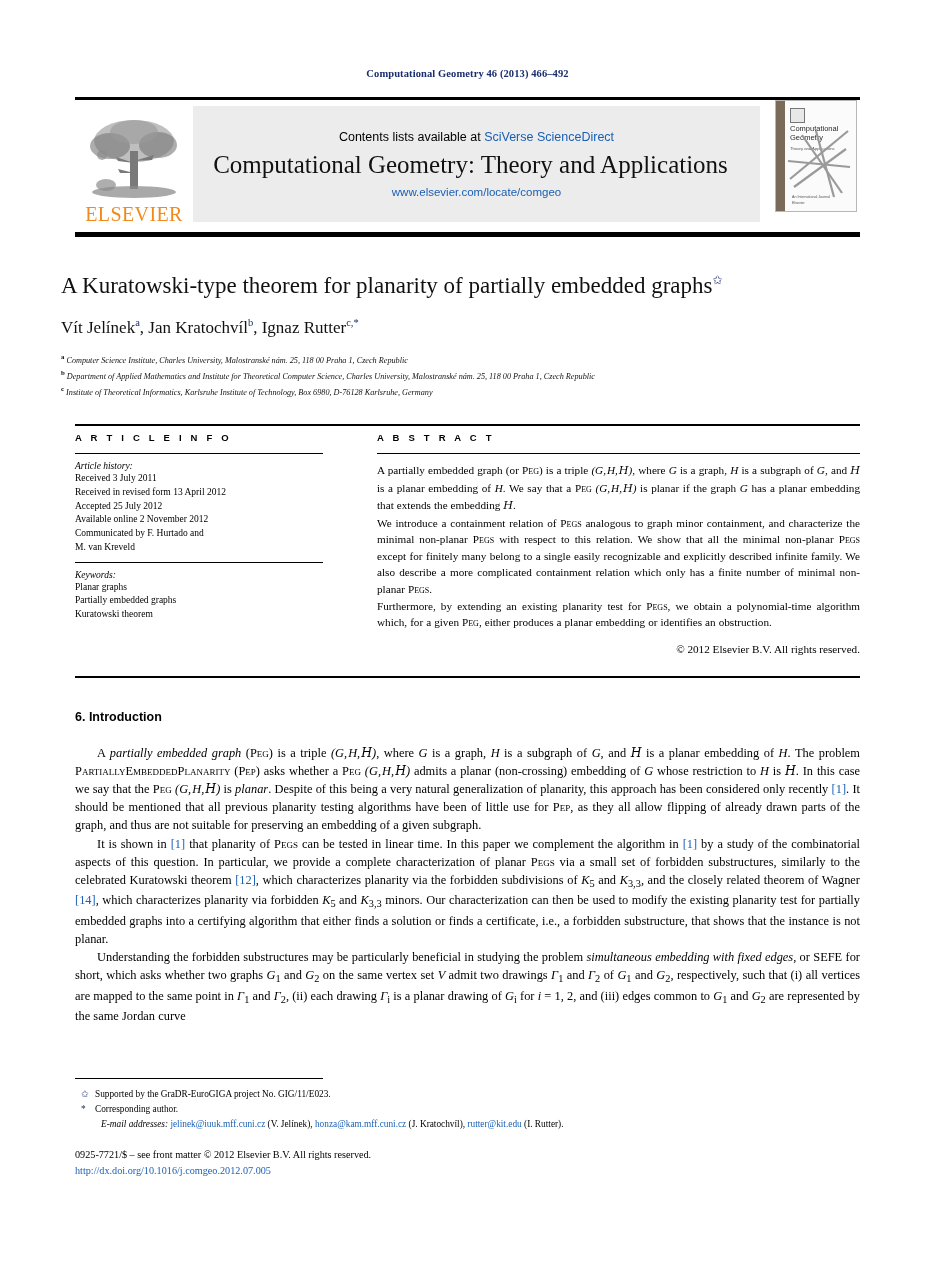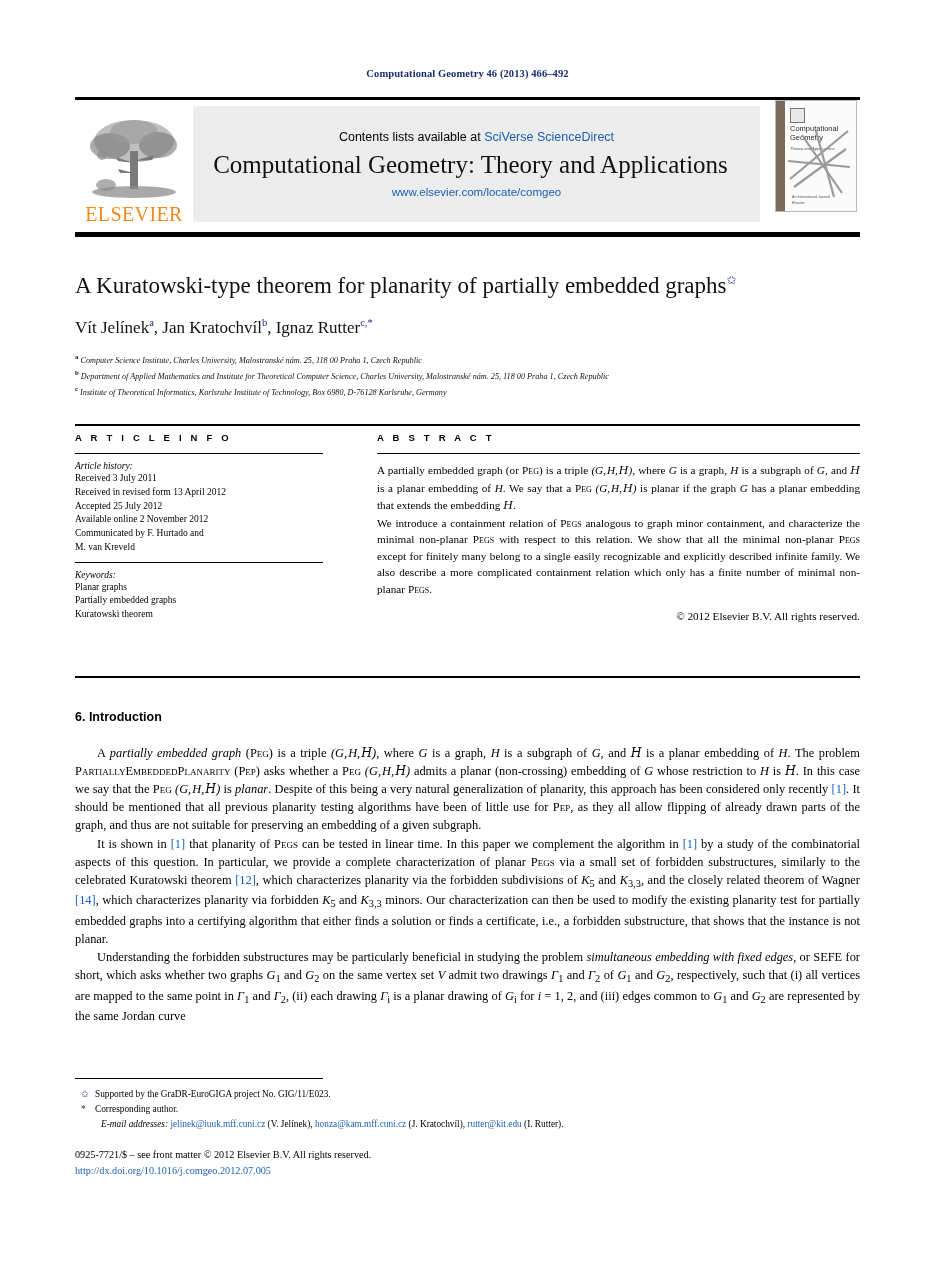--- a/index.html
+++ b/index.html
@@ -148,21 +148,21 @@
   }
   .rule-thick {
     position: absolute;
     left: 75px;
     width: 785px;
     height: 5px;
     background: #000;
   }
 
   
-  .titleblock { position: absolute; left: 75px; width: 785px; top: 272px; }
+  .titleblock { position: absolute; left: 61px; width: 785px; top: 272px; }
   .paper-title {
     font-size: 23px;
     font-weight: normal;
     line-height: 1.25;
     margin: 0 0 16px 0;
     color: #111;
   }
   .star-sup {
     font-size: 12px;
     color: #1a2e6e;
@@ -390,20 +390,21 @@
       <p class="info-line">Kuratowski theorem</p>
     </div>
 
     <div class="col-gap"></div>
 
     <div class="col-abs">
       <div class="sect-label">A B S T R A C T</div>
       <div class="hr-abs"></div>
       <p class="abs-p">A partially embedded graph (or <span class="sc">Peg</span>) is a triple <span class="mi">(G, H, </span><span class="cal">H</span><span class="mi">)</span>, where <span class="mi">G</span> is a graph, <span class="mi">H</span> is a subgraph of <span class="mi">G</span>, and <span class="cal">H</span> is a planar embedding of <span class="mi">H</span>. We say that a <span class="sc">Peg</span> <span class="mi">(G, H, </span><span class="cal">H</span><span class="mi">)</span> is planar if the graph <span class="mi">G</span> has a planar embedding that extends the embedding <span class="cal">H</span>.</p>
       <p class="abs-p">We introduce a containment relation of <span class="sc">Pegs</span> analogous to graph minor containment, and characterize the minimal non-planar <span class="sc">Pegs</span> with respect to this relation. We show that all the minimal non-planar <span class="sc">Pegs</span> except for finitely many belong to a single easily recognizable and explicitly described infinite family. We also describe a more complicated containment relation which only has a finite number of minimal non-planar <span class="sc">Pegs</span>.</p>
+      <p class="abs-p">Furthermore, by extending an existing planarity test for <span class="sc">Pegs</span>, we obtain a polynomial-time algorithm which, for a given <span class="sc">Peg</span>, either produces a planar embedding or identifies an obstruction.</p>
       <p class="abs-copy">© 2012 Elsevier B.V. All rights reserved.</p>
     </div>
   </div>
 
   <div class="rule-mid" style="top:676px"></div>
 
   <div class="bodyblock">
     <h2 class="h2">6. Introduction</h2>
 
     <p class="body-p">A <span class="mi">partially embedded graph</span> (<span class="sc">Peg</span>) is a triple <span class="mi">(G, H, </span><span class="cal">H</span><span class="mi">)</span>, where <span class="mi">G</span> is a graph, <span class="mi">H</span> is a subgraph of <span class="mi">G</span>, and <span class="cal">H</span> is a planar embedding of <span class="mi">H</span>. The problem <span class="sc">PartiallyEmbeddedPlanarity</span> (<span class="sc">Pep</span>) asks whether a <span class="sc">Peg</span> <span class="mi">(G, H, </span><span class="cal">H</span><span class="mi">)</span> admits a planar (non-crossing) embedding of <span class="mi">G</span> whose restriction to <span class="mi">H</span> is <span class="cal">H</span>. In this case we say that the <span class="sc">Peg</span> <span class="mi">(G, H, </span><span class="cal">H</span><span class="mi">)</span> is <span class="mi">planar</span>. Despite of this being a very natural generalization of planarity, this approach has been considered only recently <span class="ref">[1]</span>. It should be mentioned that all previous planarity testing algorithms have been of little use for <span class="sc">Pep</span>, as they all allow flipping of already drawn parts of the graph, and thus are not suitable for preserving an embedding of a given subgraph.</p>

